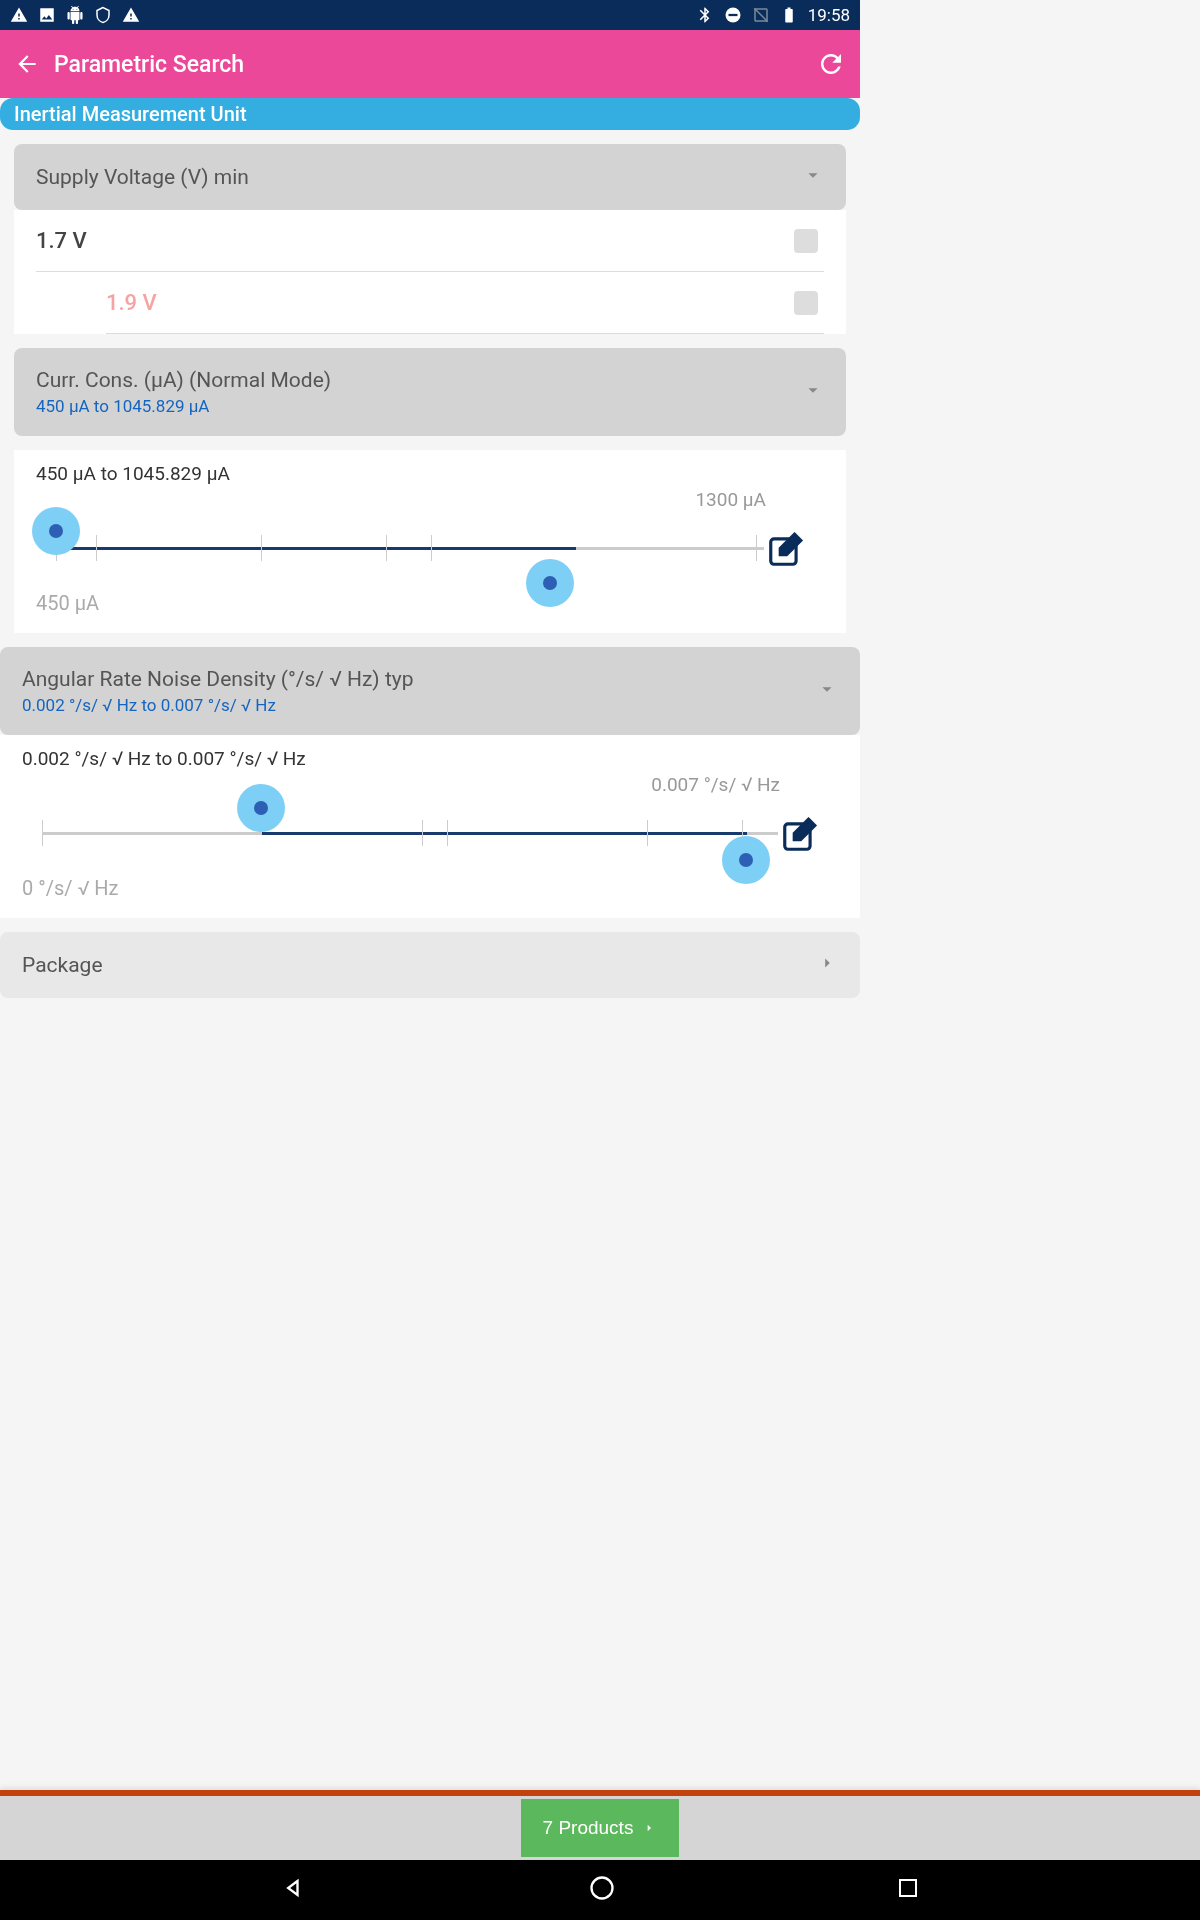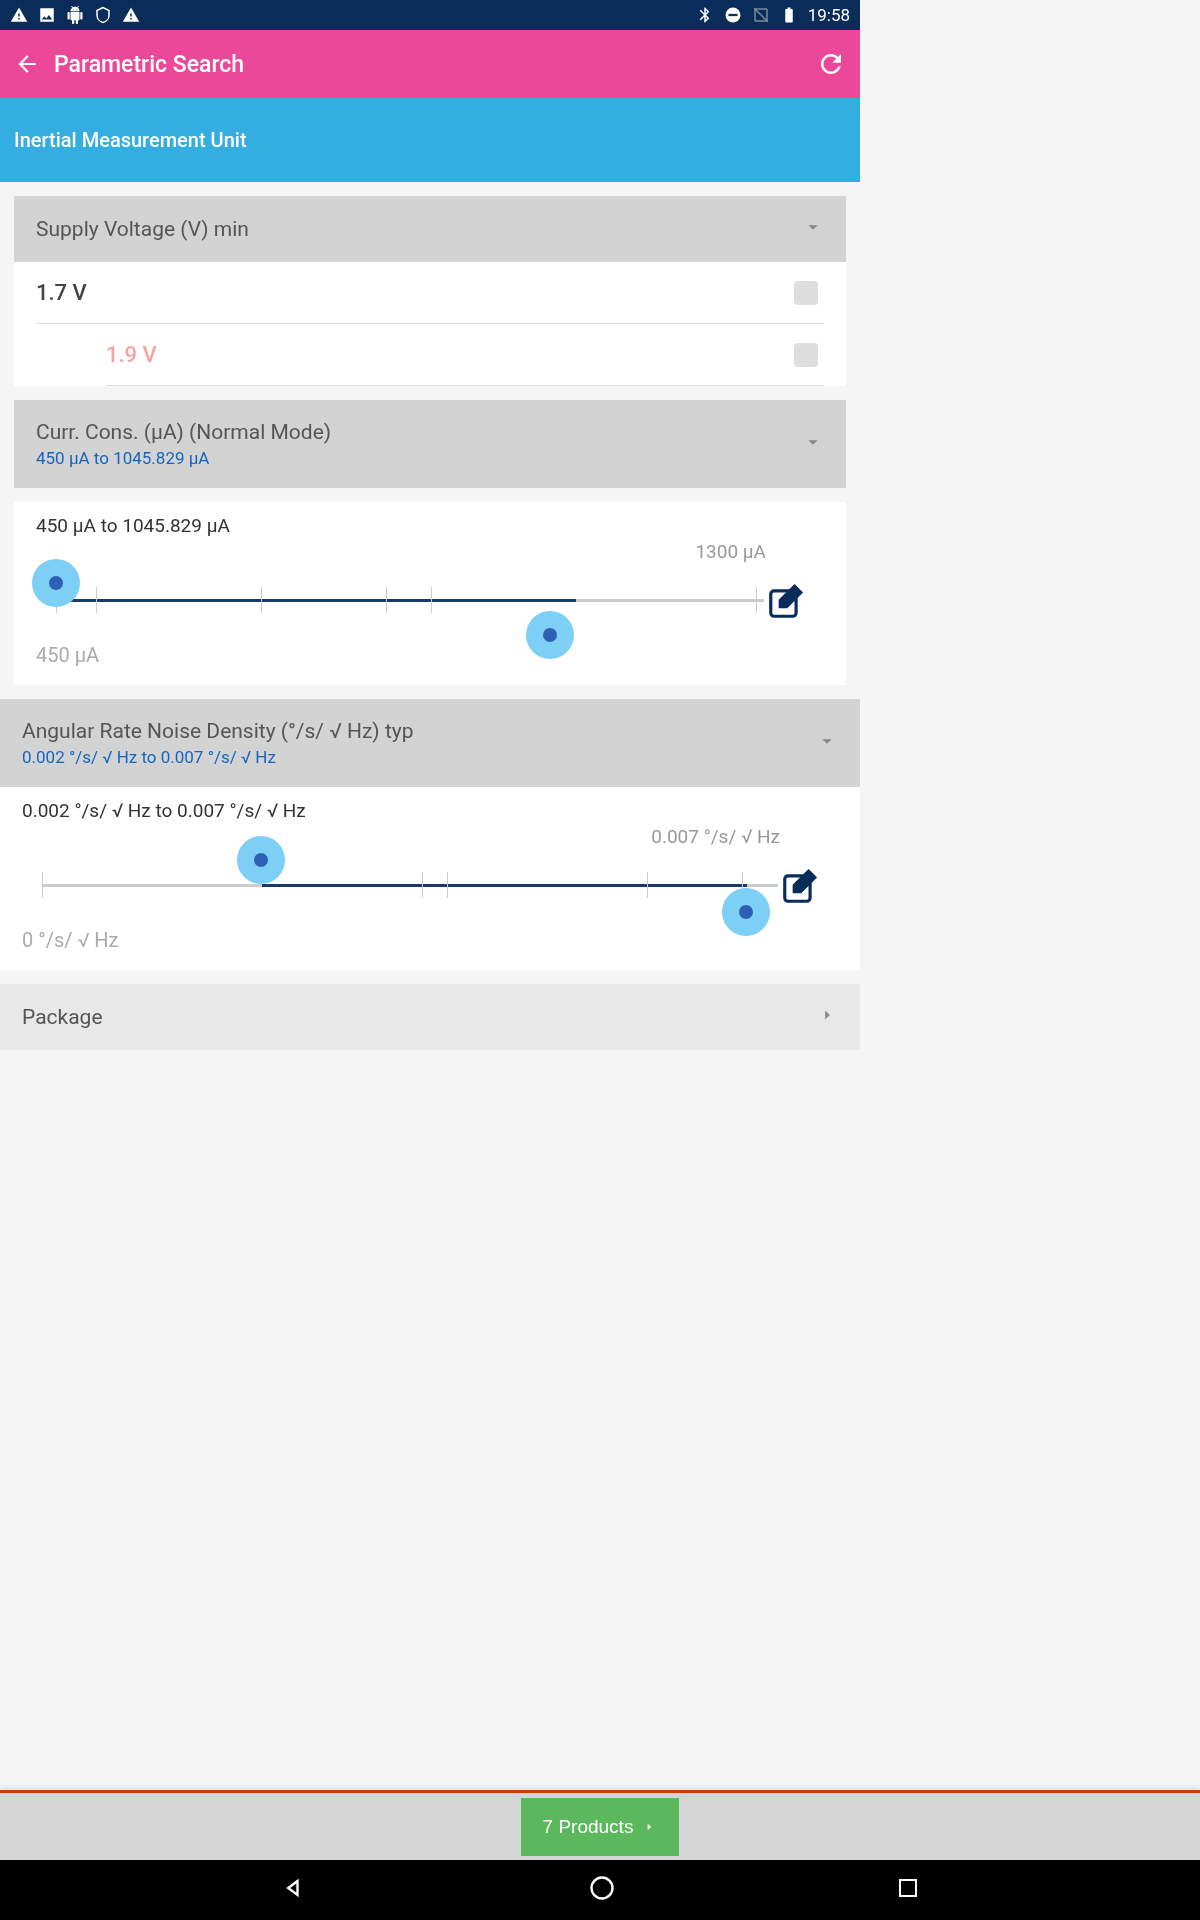--- a/index.html
+++ b/index.html
@@ -30,32 +30,34 @@
     align-items: center;
     padding: 0 14px;
     color: white;
   }
   .back-arrow { display: inline-flex; margin-right: 14px; }
   .app-title { font-size: 23px; font-weight: 500; flex: 1; }
   .refresh-icon { display: inline-flex; }
   .category-bar {
     background: #34aee0;
     color: white;
-    padding: 30px 14px;
+    padding: 4px 14px;
     font-size: 20px;
     font-weight: 500;
+    border-radius: 13px;
   }
   .content { padding: 14px; }
   .panel { margin-bottom: 14px; }
   .panel-header {
     background: #d3d3d3;
     padding: 20px 22px;
     display: flex;
     align-items: center;
     justify-content: space-between;
+    border-radius: 8px;
   }
   .panel-header.light { background: #e8e8e8; }
   .panel-title-block { display: flex; flex-direction: column; gap: 4px; justify-content: center; }
   .panel-title { font-size: 21px; color: #555; }
   .panel-subtitle { font-size: 17px; color: #1565c0; }
   .chevron { color: #888; }
   .panel-body { background: white; padding: 0 22px; }
   .voltage-option {
     display: flex;
     justify-content: space-between;
@@ -128,21 +130,21 @@
   }
   .bottom-bar {
     position: absolute;
     bottom: 60px;
     left: 0; right: 0;
     height: 70px;
     background: #d5d5d5;
     display: flex;
     align-items: center;
     justify-content: center;
-    border-top: 3px solid #c2410c;
+    border-top: 6px solid #c2410c;
     box-shadow: 0 -2px 6px rgba(0,0,0,0.1);
   }
   .products-btn {
     background: #5cb85c;
     color: white;
     padding: 18px 22px;
     font-size: 19px;
     font-weight: 500;
     display: flex;
     align-items: center;

